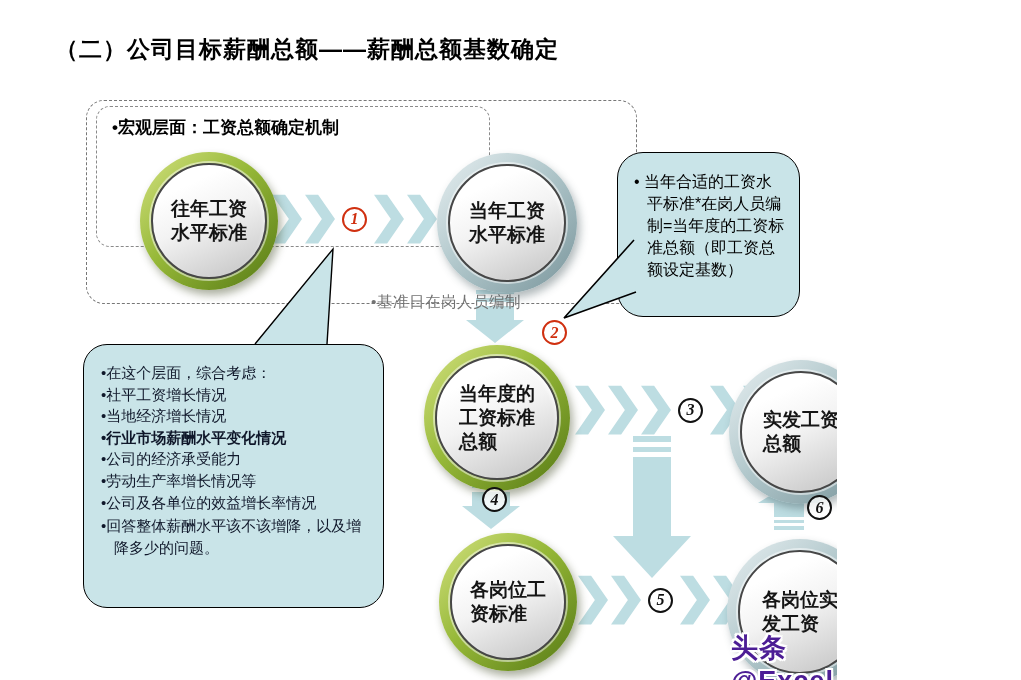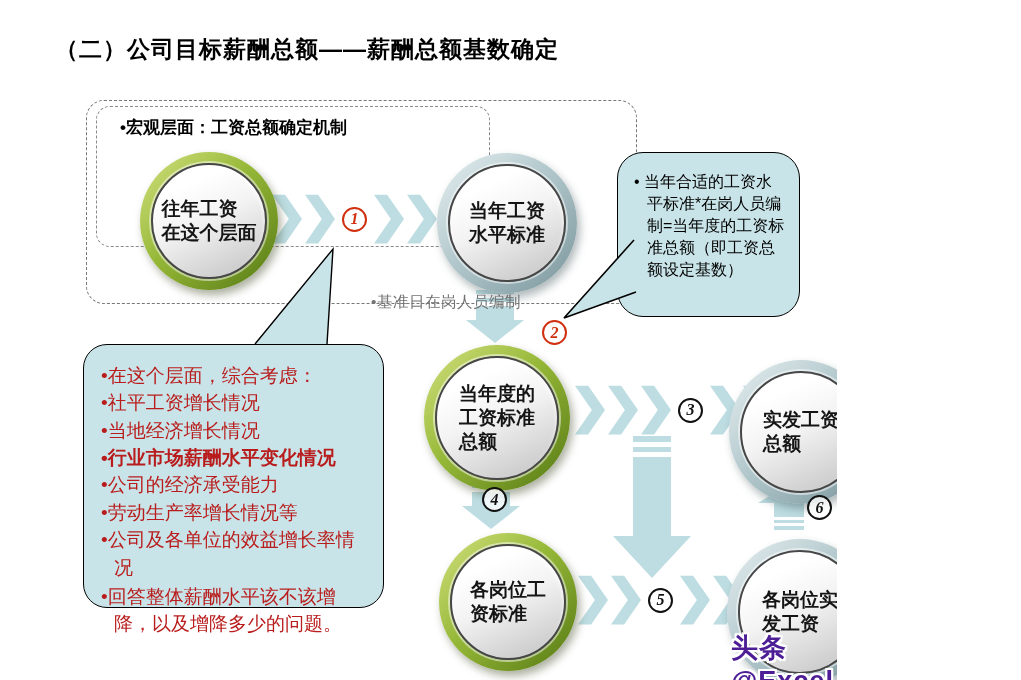--- a/index.html
+++ b/index.html
@@ -6,21 +6,21 @@
   html,body { background:#fff; }
   body { font-family:"Liberation Sans", sans-serif; }
   .stage { position:relative; width:837px; height:680px; background:#ffffff; overflow:hidden; }
 
   .page-title { position:absolute; left:55px; top:34px; font-size:23px; font-weight:bold; color:#000; letter-spacing:1px; }
 
   .dashed-box { position:absolute; border:1px dashed #777; border-radius:18px; background:transparent; }
   .box-outer { left:86px; top:100px; width:551px; height:204px; }
   .box-inner { left:96px; top:106px; width:394px; height:141px; border-radius:14px; border-color:#8a8a8a; }
 
-  .macro-label { position:absolute; left:120px; top:116px; font-size:17px; font-weight:bold; color:#000; z-index:2; }
+  .macro-label { position:absolute; left:112px; top:116px; font-size:17px; font-weight:bold; color:#000; z-index:2; }
 
   
   .circle { position:absolute; border-radius:50%; z-index:2; }
   .circle .inner { position:absolute; inset:11px; border-radius:50%; border:2.5px solid #474747;
      background:linear-gradient(155deg,#ffffff 22%,#f3f3f3 48%,#c9c9c9 92%);
      box-shadow:0 0 0 2px rgba(255,255,255,0.5), inset 0 3px 4px rgba(255,255,255,0.9);
      display:flex; align-items:center; justify-content:center; }
   .circle .label { font-size:19px; font-weight:bold; color:#151515; line-height:1.28; white-space:pre-line; text-align:left; }
   .green { background:linear-gradient(135deg,#cede7a 4%,#96b838 45%,#5a7d17 96%); box-shadow:3px 5px 8px rgba(45,55,15,0.40); }
   .blue  { background:linear-gradient(135deg,#e3ecee 4%,#b2c8cc 45%,#7e999f 96%); box-shadow:3px 5px 8px rgba(50,70,75,0.38); }
@@ -57,21 +57,21 @@
   .au6  { left:758px; top:484px; }
 
   
   .baseline-note { position:absolute; left:371px; top:292px; font-size:15.5px; color:#737373; z-index:2; letter-spacing:0.5px; }
 
   
   .callout { position:absolute; background:#c9e4e8; border:1.6px solid #000; z-index:3; }
   .callout-right { left:617px; top:152px; width:183px; height:165px; border-radius:26px; padding:18px 12px 10px 16px; }
   .callout-right p { font-size:16px; color:#000; line-height:1.38; padding-left:13px; text-indent:-13px; }
   .callout-left { left:83px; top:344px; width:301px; height:264px; border-radius:24px; padding:17px 12px 10px 17px; }
-  .callout-left li { list-style:none; font-size:19px; color:#b91c1c; line-height:1.44; padding-left:13px; text-indent:-13px; }
+  .callout-left li { list-style:none; font-size:15px; color:#0f172a; line-height:1.44; padding-left:13px; text-indent:-13px; }
   .callout-left li.bold { font-weight:bold; }
   .callout-left li.gap { margin-top:2px; }
   .tail { position:absolute; z-index:3; line-height:0; }
   .tail-right { left:556px; top:238px; }
   .tail-left { left:245px; top:244px; }
 
   
   .watermark { position:absolute; left:731px; top:630px; z-index:5; font-size:27px; font-weight:bold; color:#4c1d95;
      text-shadow:-2px -2px 0 #fff, 2px -2px 0 #fff, -2px 2px 0 #fff, 2px 2px 0 #fff, 0 2px 0 #fff, 0 -2px 0 #fff, 2px 0 0 #fff, -2px 0 0 #fff;
      letter-spacing:1px; }
@@ -179,21 +179,21 @@
 
   <span class="num red floating n2">2</span>
   <span class="num floating onarrow n4">4</span>
   <span class="num floating onarrow n6">6</span>
 
   <div class="baseline-note">•基准日在岗人员编制</div>
 
   <div class="circle green c1">
     <div class="inner">
       <div class="label">往年工资
-在这个层面</div>
+水平标准</div>
     </div>
   </div>
   <div class="circle blue c2">
     <div class="inner">
       <div class="label">当年工资
 水平标准</div>
     </div>
   </div>
   <div class="circle green c3">
     <div class="inner">

